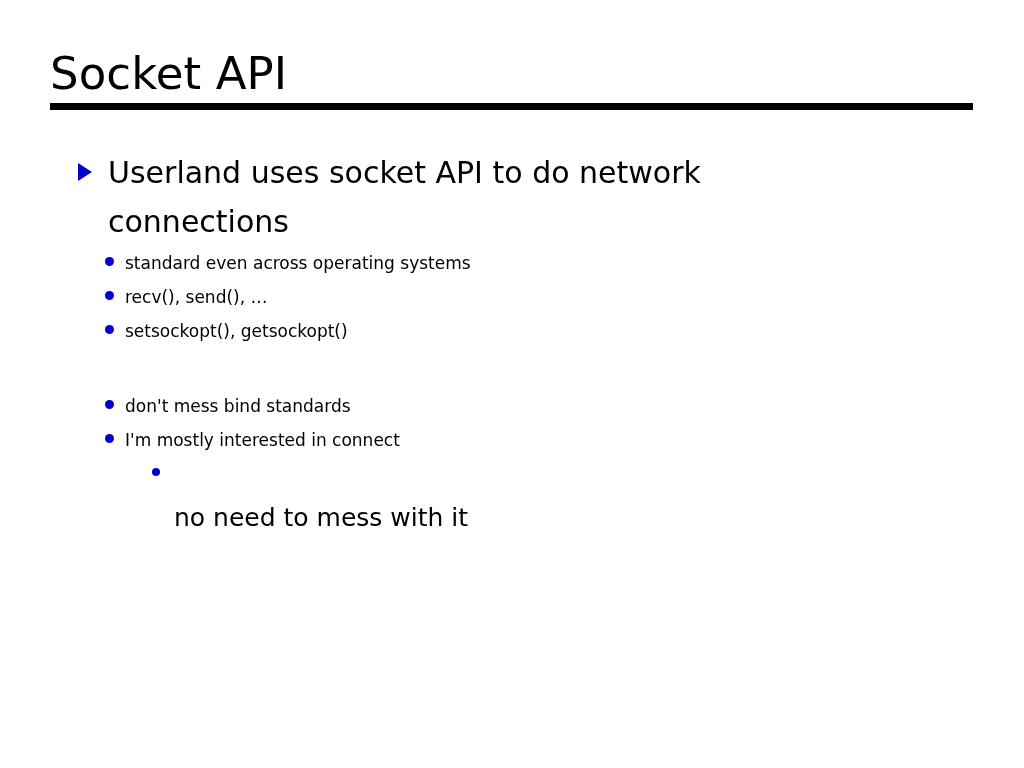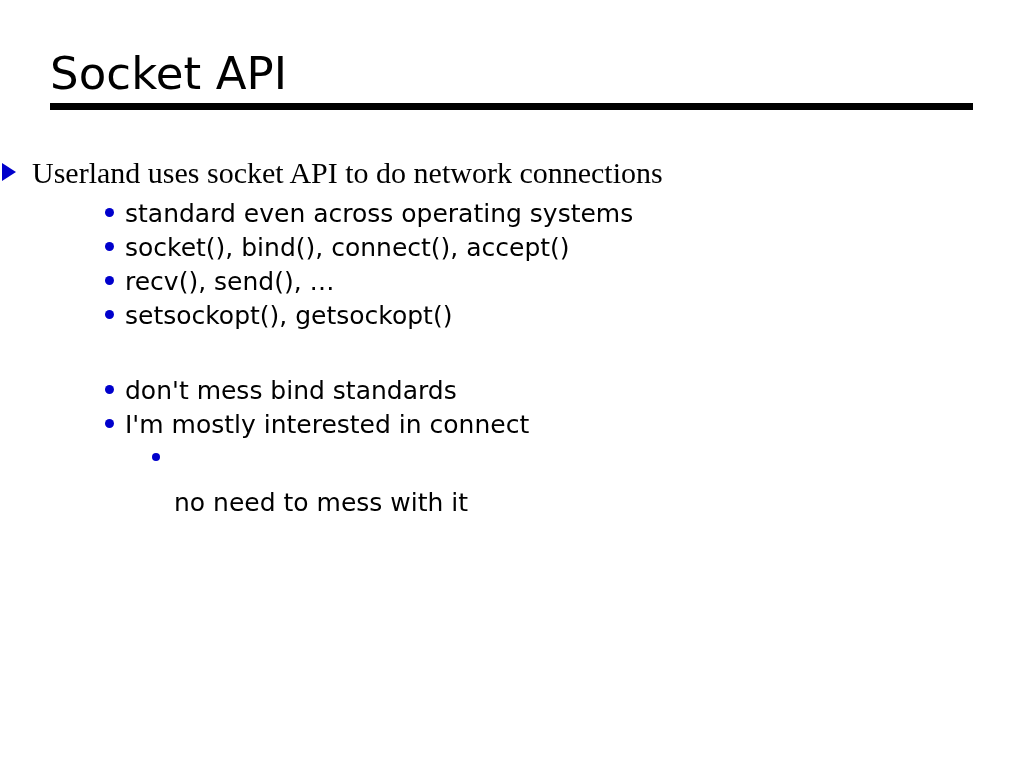--- a/index.html
+++ b/index.html
@@ -57,22 +57,22 @@
   }
 
   .bullet-row {
     display: flex;
     align-items: flex-start;
     position: relative;
   }
 
   
   .lvl1 {
+    padding-left: 76px;
     min-height: 49px;
-    font-family: Liberation Serif, serif;
   }
   .lvl1 .marker {
     width: 32px;
     flex: 0 0 32px;
     color: #0000CC;
     font-size: 20px;
     line-height: 49px;
     text-align: left;
     padding-left: 2px;
     box-sizing: border-box;
@@ -96,21 +96,21 @@
   .lvl2 .marker {
     width: 20px;
     flex: 0 0 20px;
     color: #0000CC;
     font-size: 19px;
     line-height: 34px;
     text-align: left;
     box-sizing: border-box;
   }
   .lvl2 .btext {
-    font-size: 25px;
+    font-size: 17px;
     line-height: 34px;
     color: #000000;
     white-space: nowrap;
     text-align: right;
   }
 
   
   .lvl3 {
     padding-left: 152px;
     min-height: 34px;
@@ -178,24 +178,20 @@
     <div class="bullet-row lvl1 wrap">
       <span class="marker"><span class="tri"></span></span>
       <span class="btext">Userland uses socket API to do network connections</span>
     </div>
 
     <div class="bullet-row lvl2">
       <span class="marker"><span class="dot"></span></span>
       <span class="btext">standard even across operating systems</span>
     </div>
 
-    <div class="bullet-row lvl2">
-      <span class="marker"><span class="dot"></span></span>
-      <span class="btext">socket(), bind(), connect(), accept()</span>
-    </div>
 
     <div class="bullet-row lvl2">
       <span class="marker"><span class="dot"></span></span>
       <span class="btext">recv(), send(), …</span>
     </div>
 
     <div class="bullet-row lvl2">
       <span class="marker"><span class="dot"></span></span>
       <span class="btext">setsockopt(), getsockopt()</span>
     </div>

